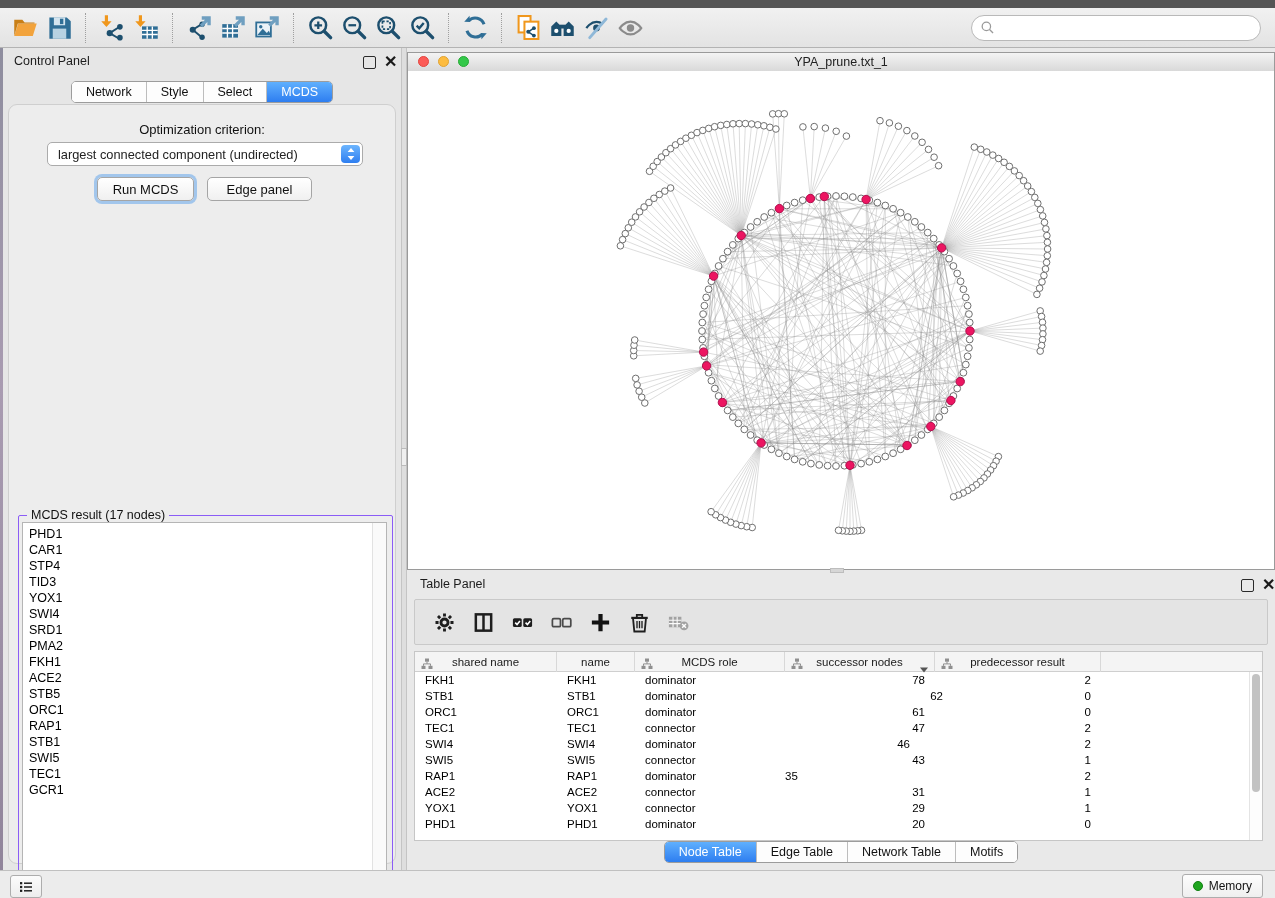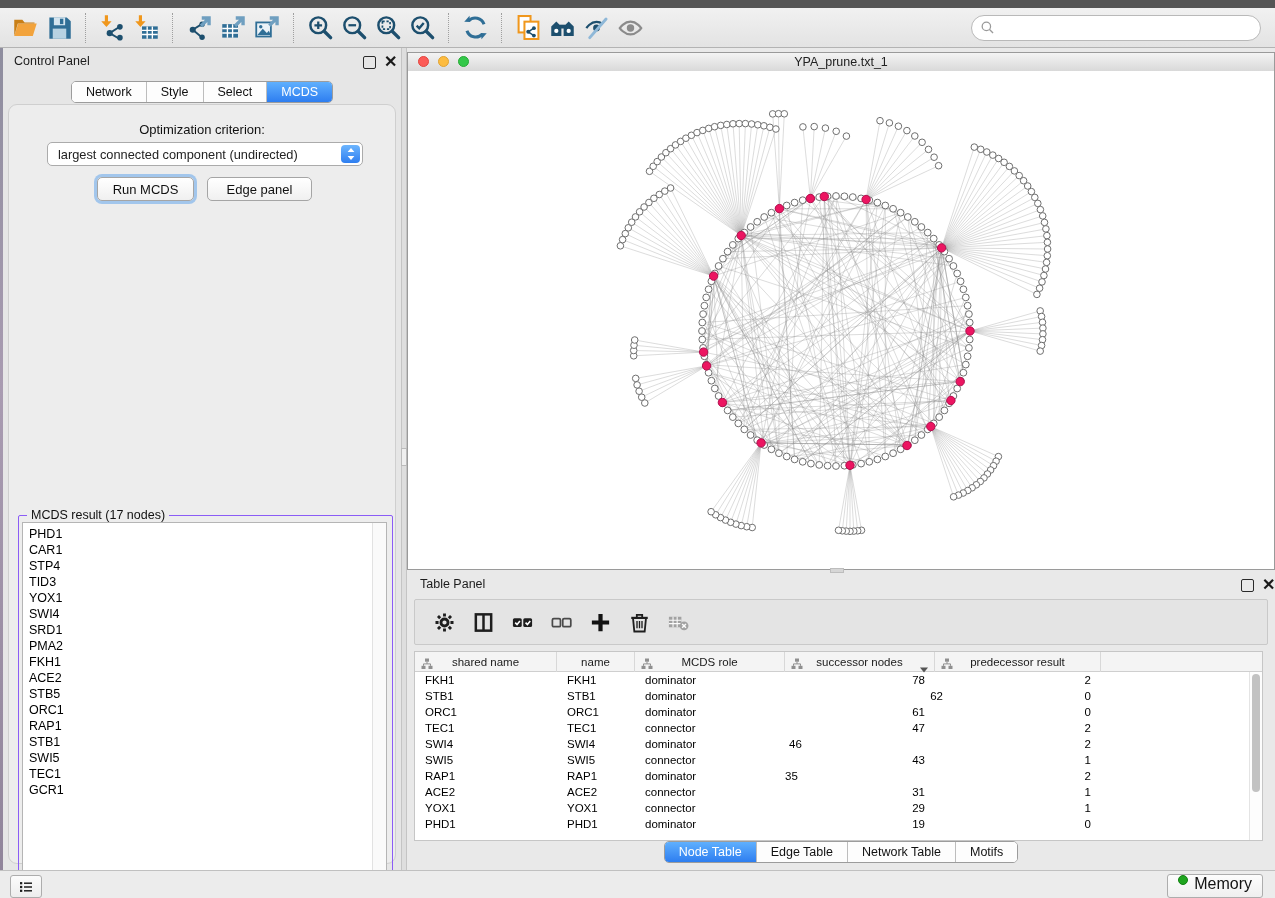--- a/index.html
+++ b/index.html
@@ -85,21 +85,21 @@
   .nt-row{position:absolute;left:0;width:100%;height:16px;font-size:11.5px;color:#000;}
   .nt-cell{position:absolute;top:0;height:16px;line-height:16px;white-space:nowrap;overflow:hidden;box-sizing:border-box;}
   #nt-scroll{position:absolute;right:0;top:20px;width:12px;height:168px;background:#fdfdfd;border-left:1px solid #e4e4e4;}
   #nt-thumb{position:absolute;left:2px;top:2px;width:8px;height:118px;border-radius:4px;background:#c2c2c2;}
   #tp-tabs{position:absolute;left:0;top:268px;width:100%;text-align:center;}
   
   #status-bar{left:0;top:862px;width:1275px;height:29px;background:#ececec;border-top:1px solid #c0c0c0;box-sizing:border-box;}
   #menu-btn{position:absolute;left:10px;top:4px;width:30px;height:21px;background:linear-gradient(#fcfcfc,#ededed);
     border:1px solid #adadad;border-radius:3px;display:flex;align-items:center;justify-content:center;}
   #memory-btn{position:absolute;right:12px;top:3px;height:22px;padding:0 10px;background:linear-gradient(#fdfdfd,#efefef);
-    border:1px solid #adadad;border-radius:3px;display:flex;align-items:flex-start;gap:6px;font-size:16px;color:#111;}
+    border:1px solid #adadad;border-radius:3px;display:flex;align-items:center;gap:6px;font-size:12px;color:#111;}
   #memory-dot{width:10px;height:10px;border-radius:50%;background:#1fa51f;border:1px solid #128012;box-sizing:border-box;}
 </style>
 </head>
 <body>
 
 <div id="screen">
 
   <div class="abs" id="toolbar">
       <span class="tb-btn">
         <svg viewBox="0 0 24 24">
@@ -1092,21 +1092,21 @@
             <span class="nt-cell" style="left:0px;width:142px;text-align:left;padding-left:10px">TEC1</span>
             <span class="nt-cell" style="left:142px;width:78px;text-align:left;padding-left:10px">TEC1</span>
             <span class="nt-cell" style="left:220px;width:150px;text-align:left;padding-left:10px">connector</span>
             <span class="nt-cell" style="left:370px;width:150px;text-align:right;padding-right:10px">47</span>
             <span class="nt-cell" style="left:520px;width:166px;text-align:right;padding-right:10px">2</span>
           </div>
           <div class="nt-row" style="top:84px">
             <span class="nt-cell" style="left:0px;width:142px;text-align:left;padding-left:10px">SWI4</span>
             <span class="nt-cell" style="left:142px;width:78px;text-align:left;padding-left:10px">SWI4</span>
             <span class="nt-cell" style="left:220px;width:150px;text-align:left;padding-left:10px">dominator</span>
-            <span class="nt-cell" style="left:374px;width:150px;text-align:left;padding-right:10px">46</span>
+            <span class="nt-cell" style="left:355px;width:150px;text-align:right;padding-right:10px">46</span>
             <span class="nt-cell" style="left:520px;width:166px;text-align:right;padding-right:10px">2</span>
           </div>
           <div class="nt-row" style="top:100px">
             <span class="nt-cell" style="left:0px;width:142px;text-align:left;padding-left:10px">SWI5</span>
             <span class="nt-cell" style="left:142px;width:78px;text-align:left;padding-left:10px">SWI5</span>
             <span class="nt-cell" style="left:220px;width:150px;text-align:left;padding-left:10px">connector</span>
             <span class="nt-cell" style="left:370px;width:150px;text-align:right;padding-right:10px">43</span>
             <span class="nt-cell" style="left:520px;width:166px;text-align:right;padding-right:10px">1</span>
           </div>
           <div class="nt-row" style="top:116px">
@@ -1127,21 +1127,21 @@
             <span class="nt-cell" style="left:0px;width:142px;text-align:left;padding-left:10px">YOX1</span>
             <span class="nt-cell" style="left:142px;width:78px;text-align:left;padding-left:10px">YOX1</span>
             <span class="nt-cell" style="left:220px;width:150px;text-align:left;padding-left:10px">connector</span>
             <span class="nt-cell" style="left:370px;width:150px;text-align:right;padding-right:10px">29</span>
             <span class="nt-cell" style="left:520px;width:166px;text-align:right;padding-right:10px">1</span>
           </div>
           <div class="nt-row" style="top:164px">
             <span class="nt-cell" style="left:0px;width:142px;text-align:left;padding-left:10px">PHD1</span>
             <span class="nt-cell" style="left:142px;width:78px;text-align:left;padding-left:10px">PHD1</span>
             <span class="nt-cell" style="left:220px;width:150px;text-align:left;padding-left:10px">dominator</span>
-            <span class="nt-cell" style="left:370px;width:150px;text-align:right;padding-right:10px">19</span>
+            <span class="nt-cell" style="left:370px;width:150px;text-align:right;padding-right:10px">20</span>
             <span class="nt-cell" style="left:520px;width:166px;text-align:right;padding-right:10px">0</span>
           </div>
         </div>
       <div id="nt-scroll">
         <div id="nt-thumb"></div>
       </div>
     </div>
     <div id="tp-tabs"><span class="tab-group">
           <span class="tab active">Node Table</span>
           <span class="tab">Edge Table</span>

